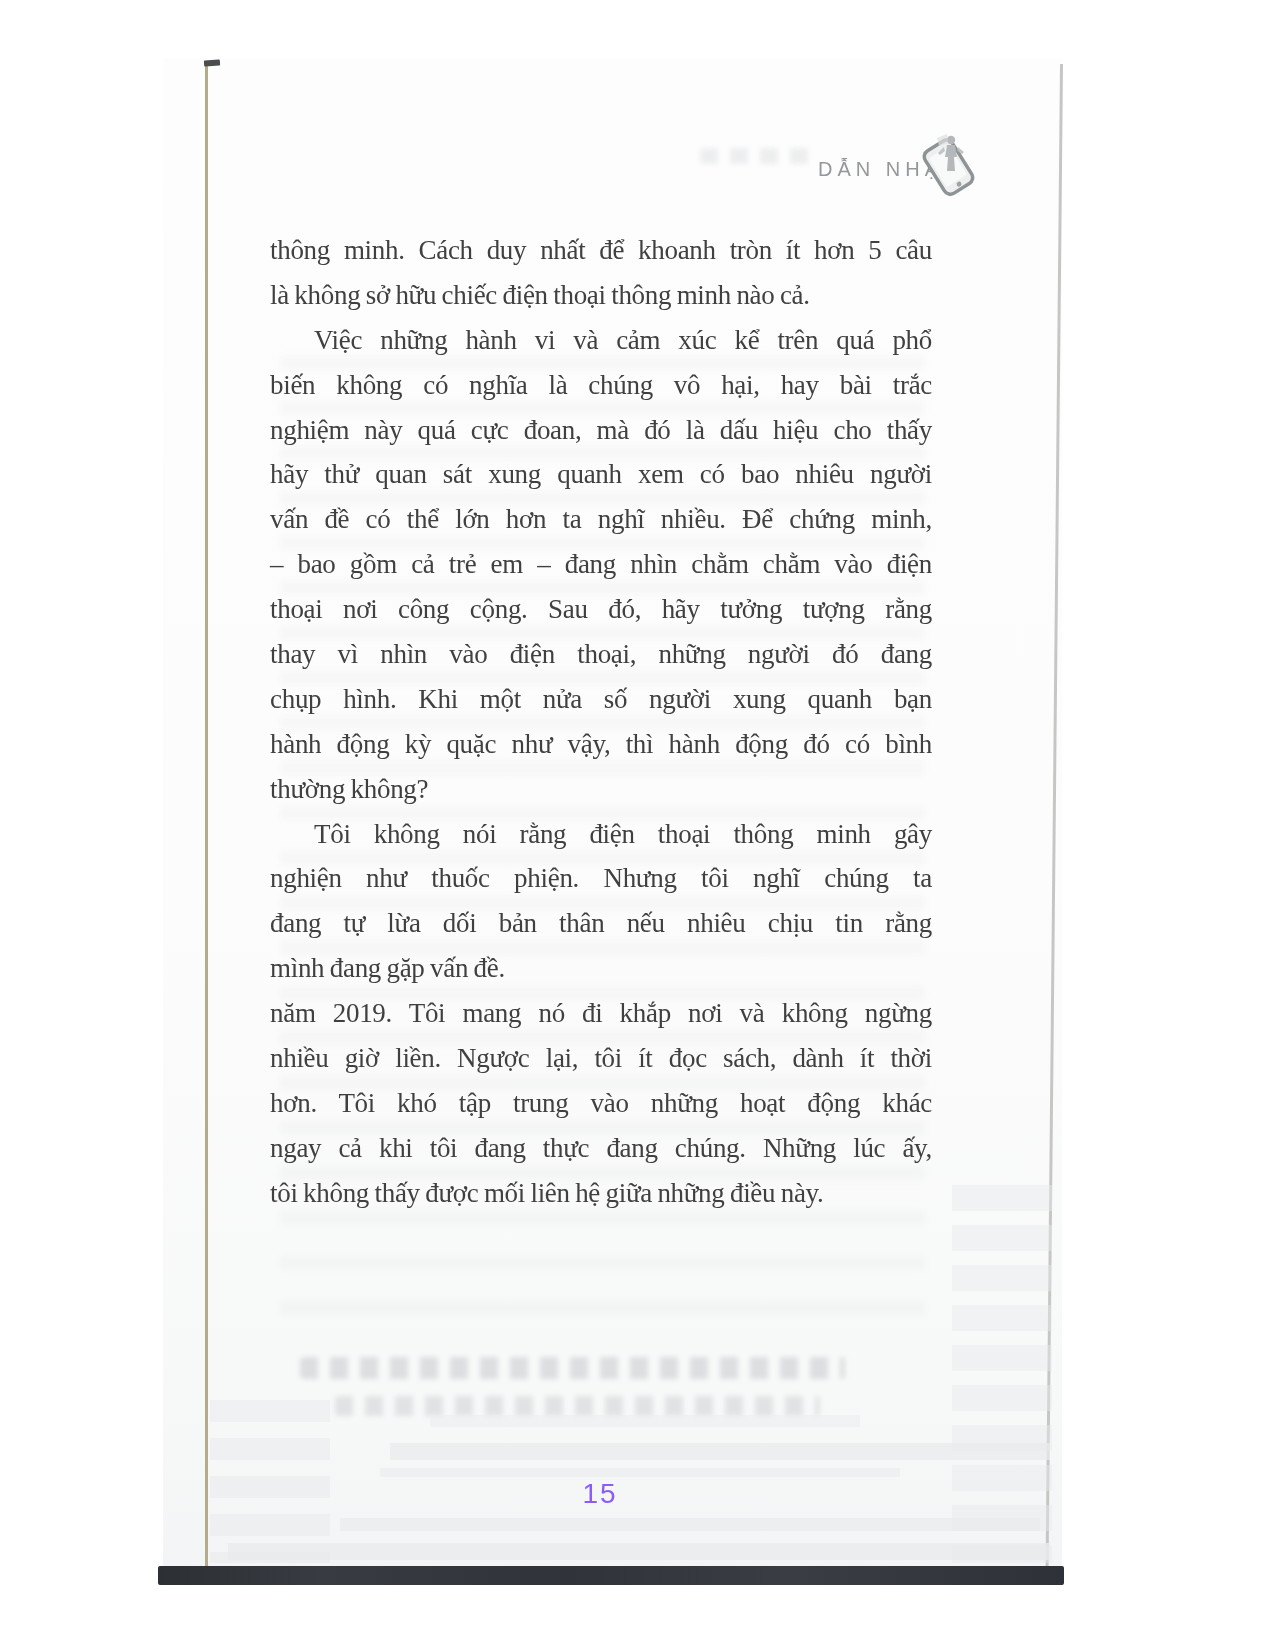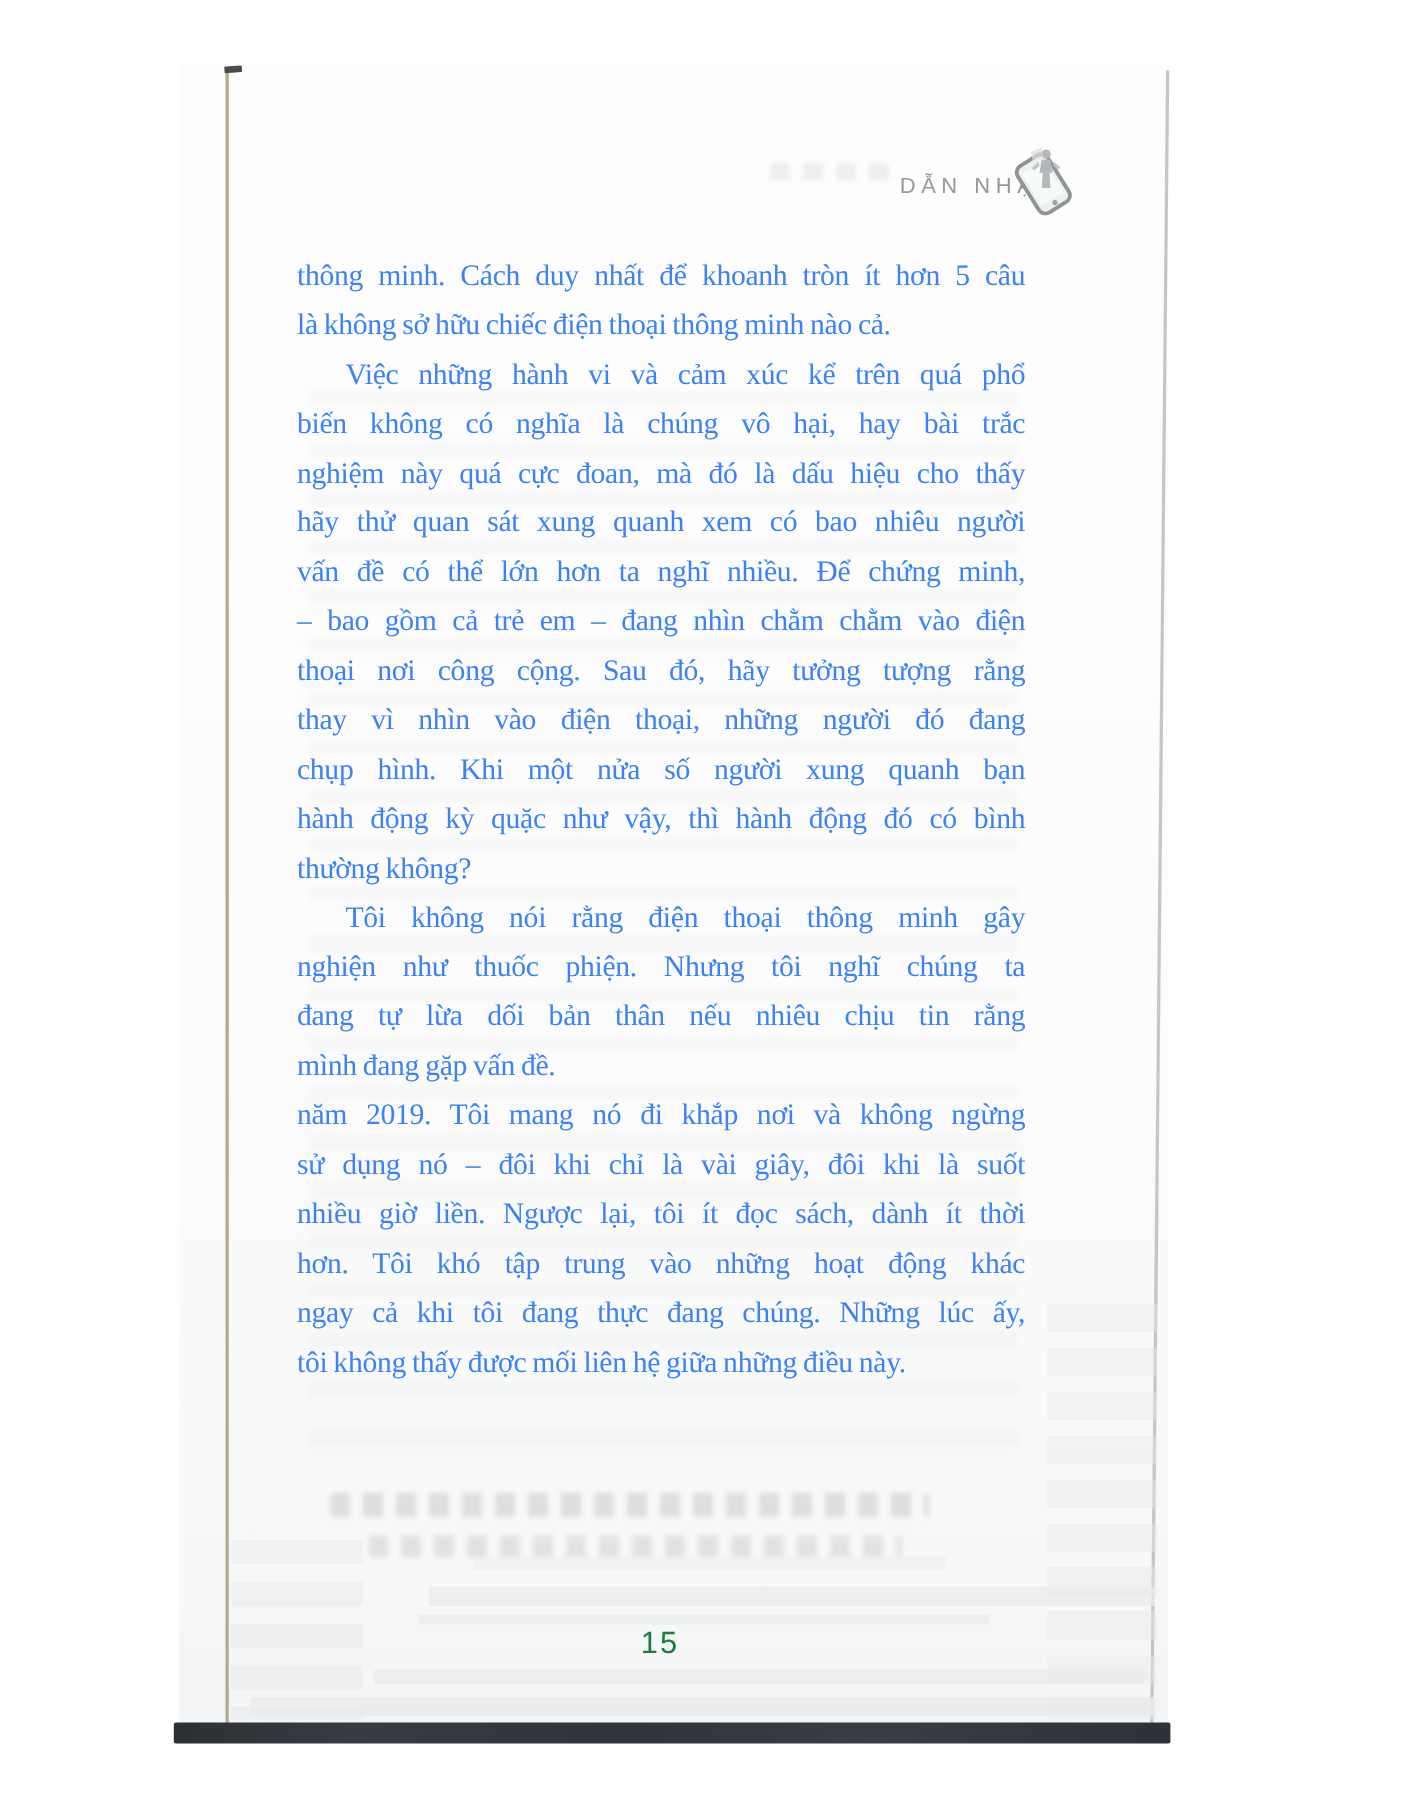--- a/index.html
+++ b/index.html
@@ -14,29 +14,29 @@
   .edge-right{position:absolute;left:1060px;top:64px;width:3px;height:1502px;background:#c6c7c5;
               transform:rotate(0.55deg);transform-origin:top center;}
   .bottom-band{position:absolute;left:158px;top:1566px;width:906px;height:19px;border-radius:2px;
                background:linear-gradient(90deg,#2c2f34 0%,#383c42 18%,#30343a 45%,#3a3e44 70%,#2e3238 100%);}
   
   .running-head{position:absolute;left:818px;top:158px;width:140px;height:26px;
                 font-family:"Liberation Sans","DejaVu Sans",sans-serif;font-size:20px;
                 letter-spacing:5px;color:#94989a;white-space:nowrap;}
   .head-icon{position:absolute;left:917px;top:126px;width:64px;height:70px;}
   
-  .text-column{position:absolute;left:270px;top:228px;width:662px;color:#3b82f6;}
+  .text-column{position:absolute;left:270px;top:228px;width:662px;color:#404040;}
   .line{font-size:27px;line-height:44.9px;height:44.9px;letter-spacing:-0.3px;word-spacing:-1px;
         white-space:nowrap;text-align:justify;text-align-last:justify;}
   .line.indent{padding-left:44px;}
   .line.para-end{text-align-last:left;}
   
   .page-number{position:absolute;left:558px;top:1478px;width:84px;text-align:center;
                font-family:"Liberation Sans","DejaVu Sans",sans-serif;font-size:28px;
-               letter-spacing:2px;color:#15803d;}
+               letter-spacing:2px;color:#8b5cf6;}
   
   .ghost{position:absolute;border-radius:4px;filter:blur(2.5px);
          background:repeating-linear-gradient(90deg,#c6c9cd 0 18px,rgba(255,255,255,0) 18px 30px);}
   .ghost.g1{left:300px;top:1357px;width:545px;height:22px;opacity:.55;}
   .ghost.g2{left:335px;top:1396px;width:485px;height:20px;opacity:.45;}
   .ghost.g3{left:700px;top:148px;width:115px;height:16px;opacity:.28;}
   .interline-ghost{position:absolute;left:280px;top:330px;width:645px;height:1010px;opacity:.35;
                    filter:blur(3px);
                    background:repeating-linear-gradient(180deg,rgba(255,255,255,0) 0 26px,
                               rgba(155,162,170,.16) 26px 40px,rgba(255,255,255,0) 40px 45px);}
@@ -104,21 +104,20 @@
       <div class="line">thoại nơi công cộng. Sau đó, hãy tưởng tượng rằng</div>
       <div class="line">thay vì nhìn vào điện thoại, những người đó đang</div>
       <div class="line">chụp hình. Khi một nửa số người xung quanh bạn</div>
       <div class="line">hành động kỳ quặc như vậy, thì hành động đó có bình</div>
       <div class="line para-end">thường không?</div>
       <div class="line indent">Tôi không nói rằng điện thoại thông minh gây</div>
       <div class="line">nghiện như thuốc phiện. Nhưng tôi nghĩ chúng ta</div>
       <div class="line">đang tự lừa dối bản thân nếu nhiêu chịu tin rằng</div>
       <div class="line para-end">mình đang gặp vấn đề.</div>
       <div class="line">năm 2019. Tôi mang nó đi khắp nơi và không ngừng</div>
-      <div class="line">sử dụng nó – đôi khi chỉ là vài giây, đôi khi là suốt</div>
       <div class="line">nhiều giờ liền. Ngược lại, tôi ít đọc sách, dành ít thời</div>
       <div class="line">hơn. Tôi khó tập trung vào những hoạt động khác</div>
       <div class="line">ngay cả khi tôi đang thực đang chúng. Những lúc ấy,</div>
       <div class="line para-end">tôi không thấy được mối liên hệ giữa những điều này.</div>
     </div>
 
   <div class="page-number">15</div>
 
 </div>
 

